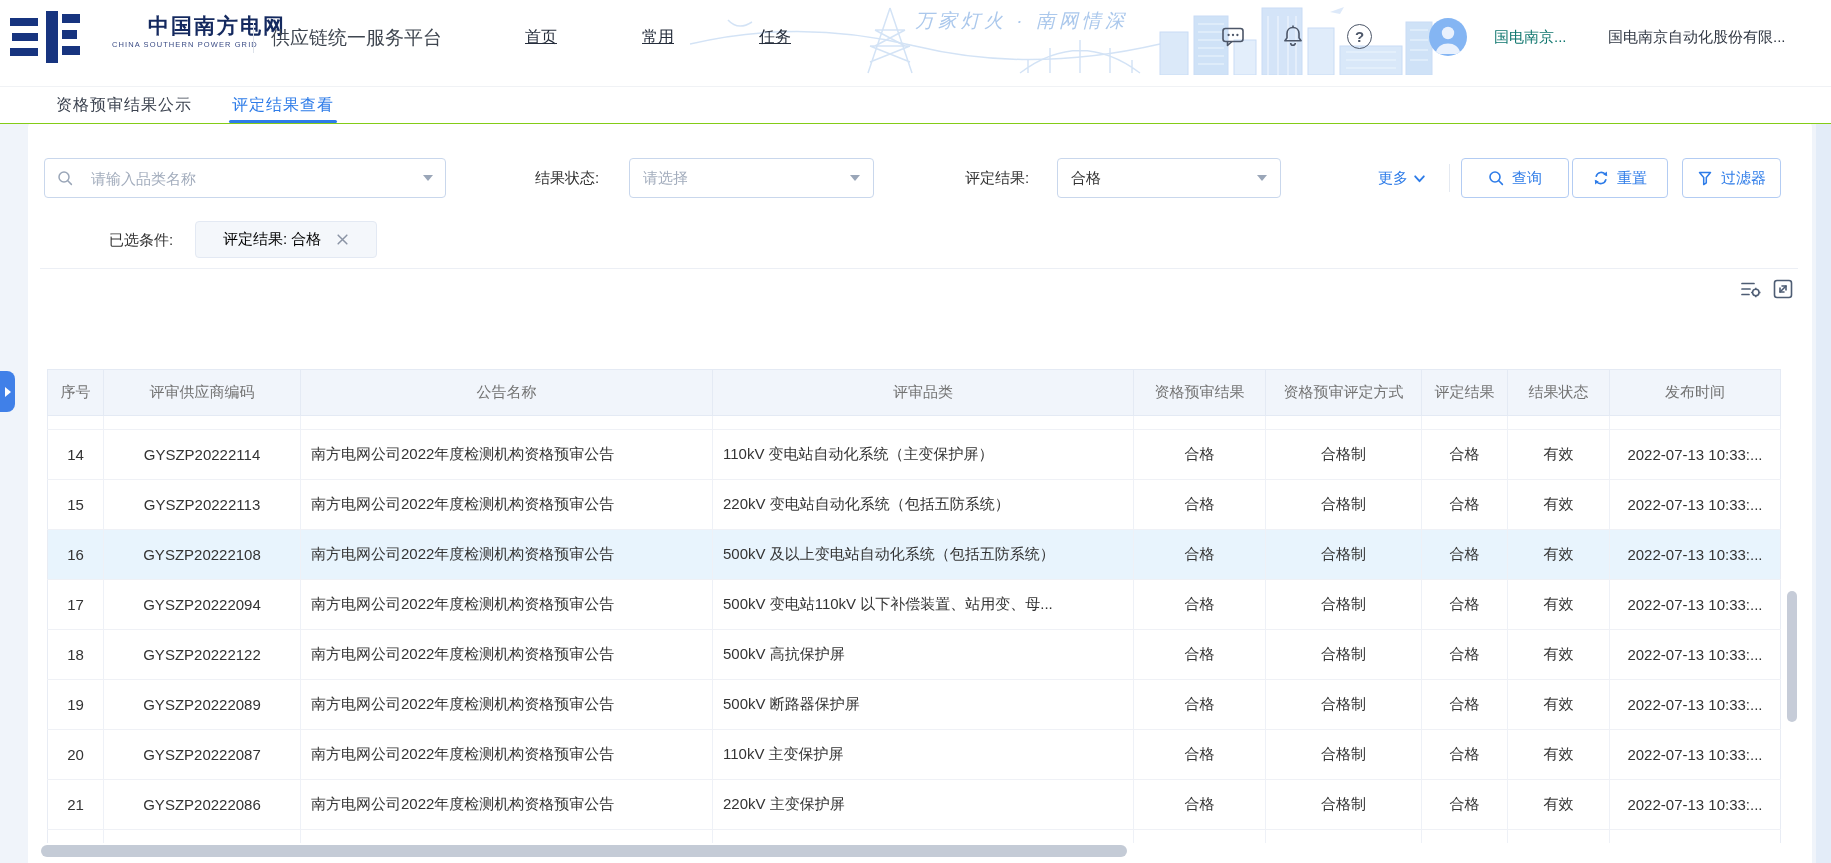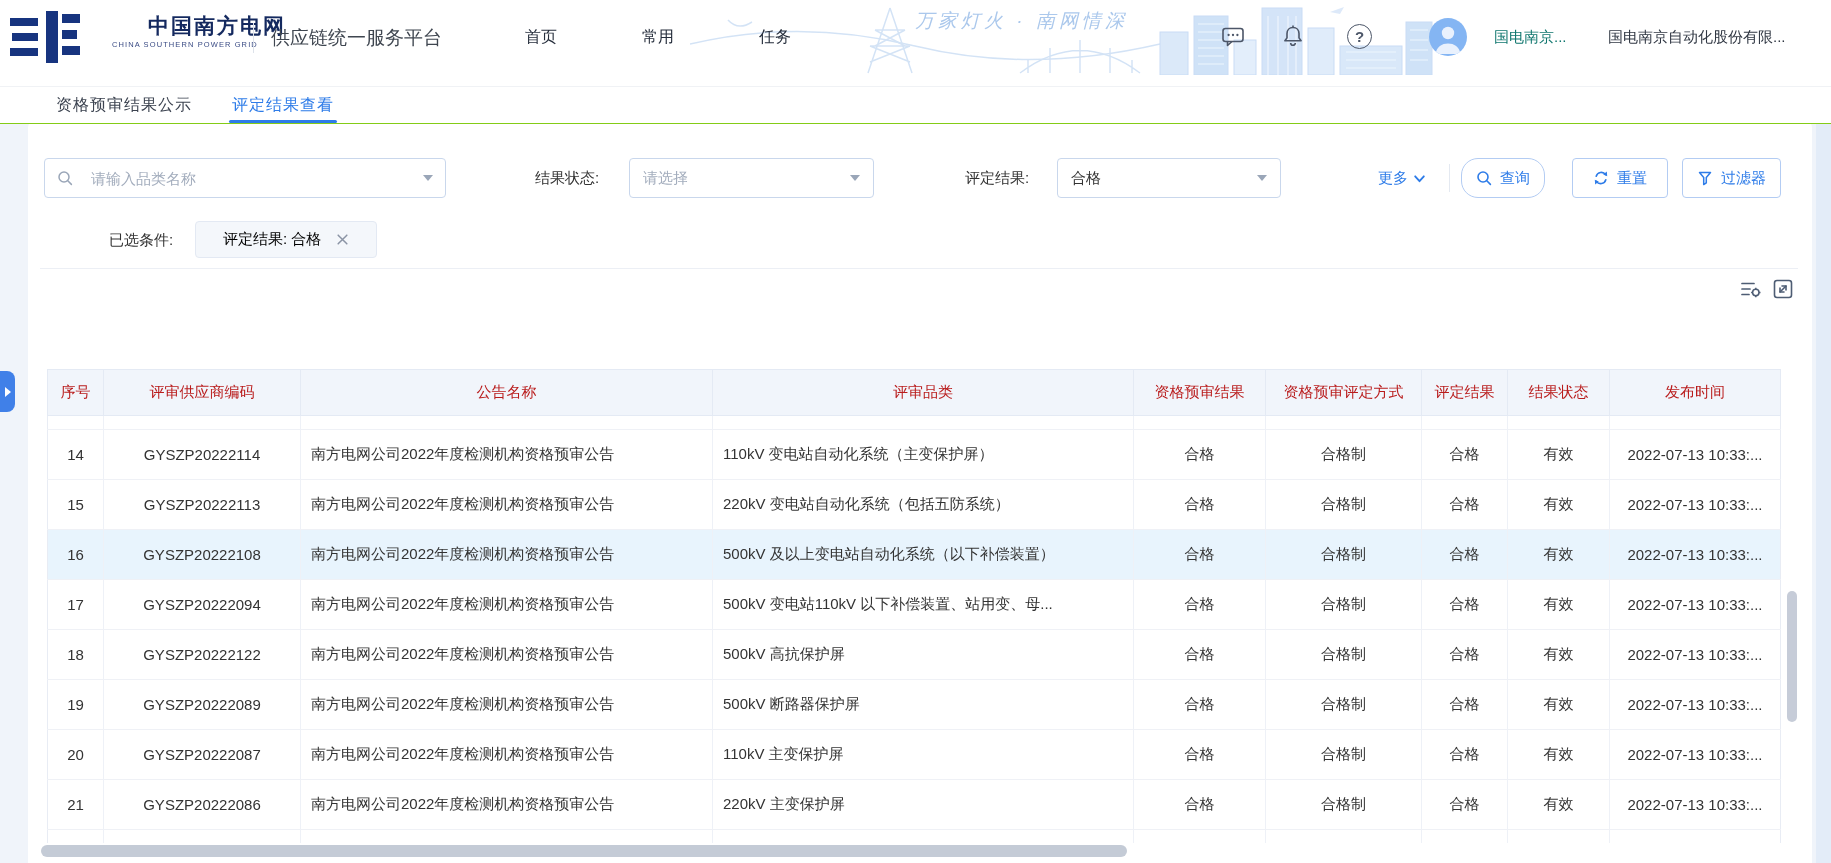--- a/index.html
+++ b/index.html
@@ -17,21 +17,21 @@
 
   
   .topbar{position:absolute;left:0;top:0;width:1831px;height:75px;background:#fff;z-index:6;}
   .logo-mark{position:absolute;left:10px;top:11px;}
   .logo-text{position:absolute;left:112px;top:15px;line-height:1;}
   .logo-title{font-size:21px;font-weight:bold;color:#14295f;letter-spacing:2px;padding-left:36px;}
   .logo-sub{font-size:7.5px;color:#3a4b84;letter-spacing:1.1px;margin-top:5px;}
   .hdr-divider{position:absolute;left:253px;top:23px;width:1px;height:30px;background:#dde2ea;}
   .platform-title{position:absolute;left:271px;top:25px;font-size:19px;color:#3f4650;}
   .main-nav{position:absolute;left:525px;top:0;height:75px;display:flex;align-items:center;gap:85px;font-size:16px;color:#262e3c;z-index:7;}
-  .nav-item{cursor:pointer;}
+  .nav-item{cursor:pointer;text-decoration:underline;}
   .illustration{position:absolute;left:690px;top:0;width:750px;height:75px;pointer-events:none;}
   .slogan{position:absolute;left:915px;top:8px;font-size:19px;font-style:italic;color:#abc8ec;letter-spacing:4px;white-space:nowrap;z-index:5;}
   .hdr-icon{position:absolute;top:24px;width:26px;height:26px;cursor:pointer;z-index:7;}
   .icon-chat{left:1220px;}
   .icon-bell{left:1280px;top:23px;}
   .icon-help{left:1347px;width:25px;height:25px;border:1.6px solid #4c5668;border-radius:50%;display:flex;align-items:center;justify-content:center;font-size:15px;font-weight:bold;color:#4c5668;}
   .avatar{position:absolute;left:1429px;top:18px;width:38px;height:38px;border-radius:50%;background:#84b5f3;overflow:hidden;cursor:pointer;z-index:7;}
   .user-short{position:absolute;left:1494px;top:28px;font-size:15px;color:#0f766e;cursor:pointer;z-index:7;}
   .company{position:absolute;left:1608px;top:28px;font-size:15px;color:#2f3642;max-width:205px;white-space:nowrap;overflow:hidden;cursor:pointer;z-index:7;}
 
@@ -54,38 +54,38 @@
   .lab-status{left:507px;}
   .lab-result{left:937px;}
   .select{position:absolute;top:38px;height:40px;border:1px solid #c9d7ec;border-radius:4px;display:flex;align-items:center;justify-content:space-between;padding:0 13px;font-size:15px;background:#fff;cursor:pointer;}
   .sel-status{left:601px;width:245px;}
   .sel-result{left:1029px;width:224px;}
   .sel-placeholder{color:#a3adbd;}
   .sel-value{color:#333;}
   .more-link{position:absolute;left:1350px;top:38px;height:40px;display:flex;align-items:center;gap:5px;color:var(--accent);font-size:15px;cursor:pointer;}
   .vsep{position:absolute;left:1421px;top:44px;width:1px;height:28px;background:#e4e9f1;}
   .btn{position:absolute;top:38px;height:40px;border:1px solid var(--btn-border);border-radius:4px;background:#fff;color:var(--accent);font-size:15px;display:flex;align-items:center;justify-content:center;gap:8px;cursor:pointer;font-family:inherit;}
-  .btn-query{left:1433px;width:84px;border-radius:17px;}
+  .btn-query{left:1433px;width:108px;}
   .btn-reset{left:1544px;width:96px;}
   .btn-filter{left:1654px;width:99px;}
 
   .selected-label{position:absolute;left:81px;top:101px;height:37px;line-height:37px;font-size:15px;color:#333;}
   .chip{position:absolute;left:167px;top:101px;height:37px;display:flex;align-items:center;gap:15px;padding:0 27px;background:#f4f7fb;border:1px solid #e3e9f3;border-radius:4px;font-size:15px;color:#000000;}
   .chip-close{display:flex;cursor:pointer;}
 
   .divider{position:absolute;left:12px;right:14px;top:148px;height:1px;background:#eceff5;}
 
   .tool-icon{position:absolute;top:157px;width:24px;height:24px;cursor:pointer;}
   .icon-tablesettings{left:1711px;}
   .icon-fullscreen{left:1743px;}
 
   
   .table-area{position:absolute;left:19px;top:249px;width:1733px;}
   table{border-collapse:collapse;table-layout:fixed;width:1733px;}
-  thead th{height:46px;background:#f1f5fb;font-size:15px;font-weight:normal;color:#b91c1c;border:1px solid #e4eaf4;text-align:center;white-space:nowrap;overflow:hidden;padding:0;}
+  thead th{height:46px;background:#f1f5fb;font-size:15px;font-weight:normal;color:#737373;border:1px solid #e4eaf4;text-align:center;white-space:nowrap;overflow:hidden;padding:0;}
   tbody td{height:50px;background:#fff;border-right:1px solid #eef1f7;border-bottom:1px solid #eff1f6;font-size:15px;color:#333;white-space:nowrap;overflow:hidden;padding:0;}
   tbody tr td:first-child{border-left:1px solid #e8ecf4;}
   tbody tr td:last-child{border-right:1px solid #e8ecf4;}
   tbody tr.hl td{background:var(--row-highlight);}
   tbody tr.sliver td{height:14px;}
   tbody tr.sliver-b td{height:13px;border-bottom:none;}
   td.c0,th.c0{text-align:center;}
   td.c1{text-align:center;}
   td.c2,td.c3{text-align:left;padding:0 10px;}
   td.c4,td.c5,td.c6,td.c7,td.c8{text-align:center;}
@@ -322,21 +322,21 @@
                 <td class="c4">合格</td>
                 <td class="c5">合格制</td>
                 <td class="c6">合格</td>
                 <td class="c7">有效</td>
                 <td class="c8">2022-07-13 10:33:...</td>
               </tr>
               <tr class="hl">
                 <td class="c0">16</td>
                 <td class="c1">GYSZP20222108</td>
                 <td class="c2">南方电网公司2022年度检测机构资格预审公告</td>
-                <td class="c3">500kV 及以上变电站自动化系统（以下补偿装置）</td>
+                <td class="c3">500kV 及以上变电站自动化系统（包括五防系统）</td>
                 <td class="c4">合格</td>
                 <td class="c5">合格制</td>
                 <td class="c6">合格</td>
                 <td class="c7">有效</td>
                 <td class="c8">2022-07-13 10:33:...</td>
               </tr>
               <tr>
                 <td class="c0">17</td>
                 <td class="c1">GYSZP20222094</td>
                 <td class="c2">南方电网公司2022年度检测机构资格预审公告</td>

